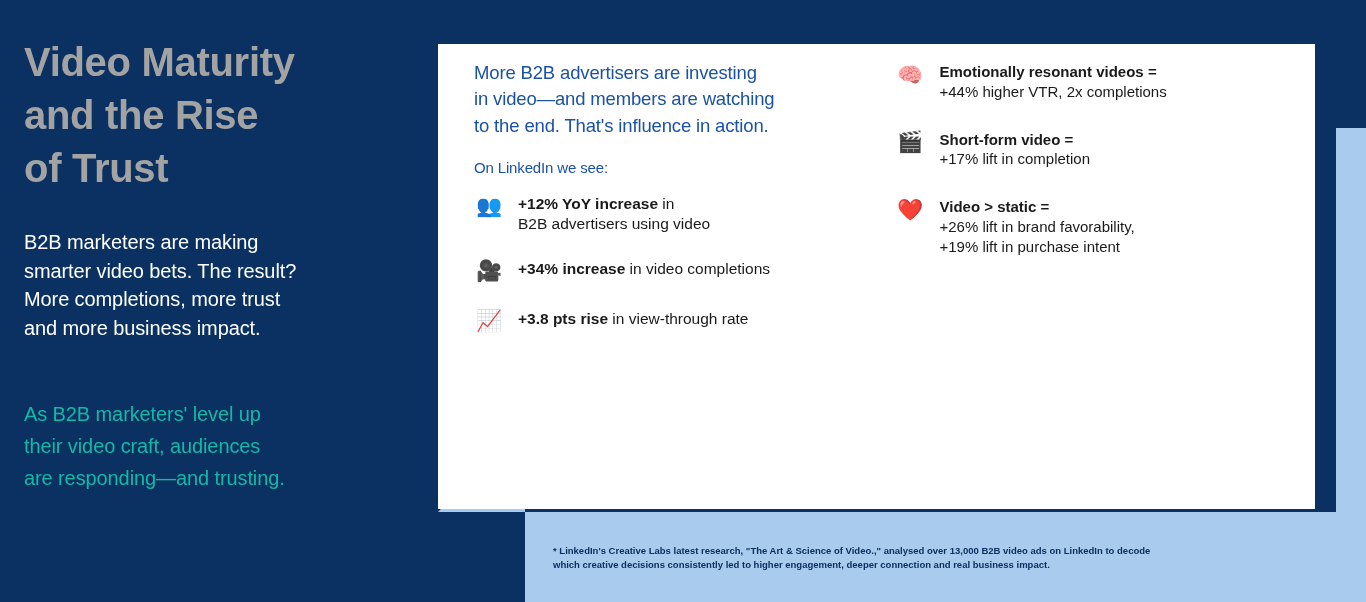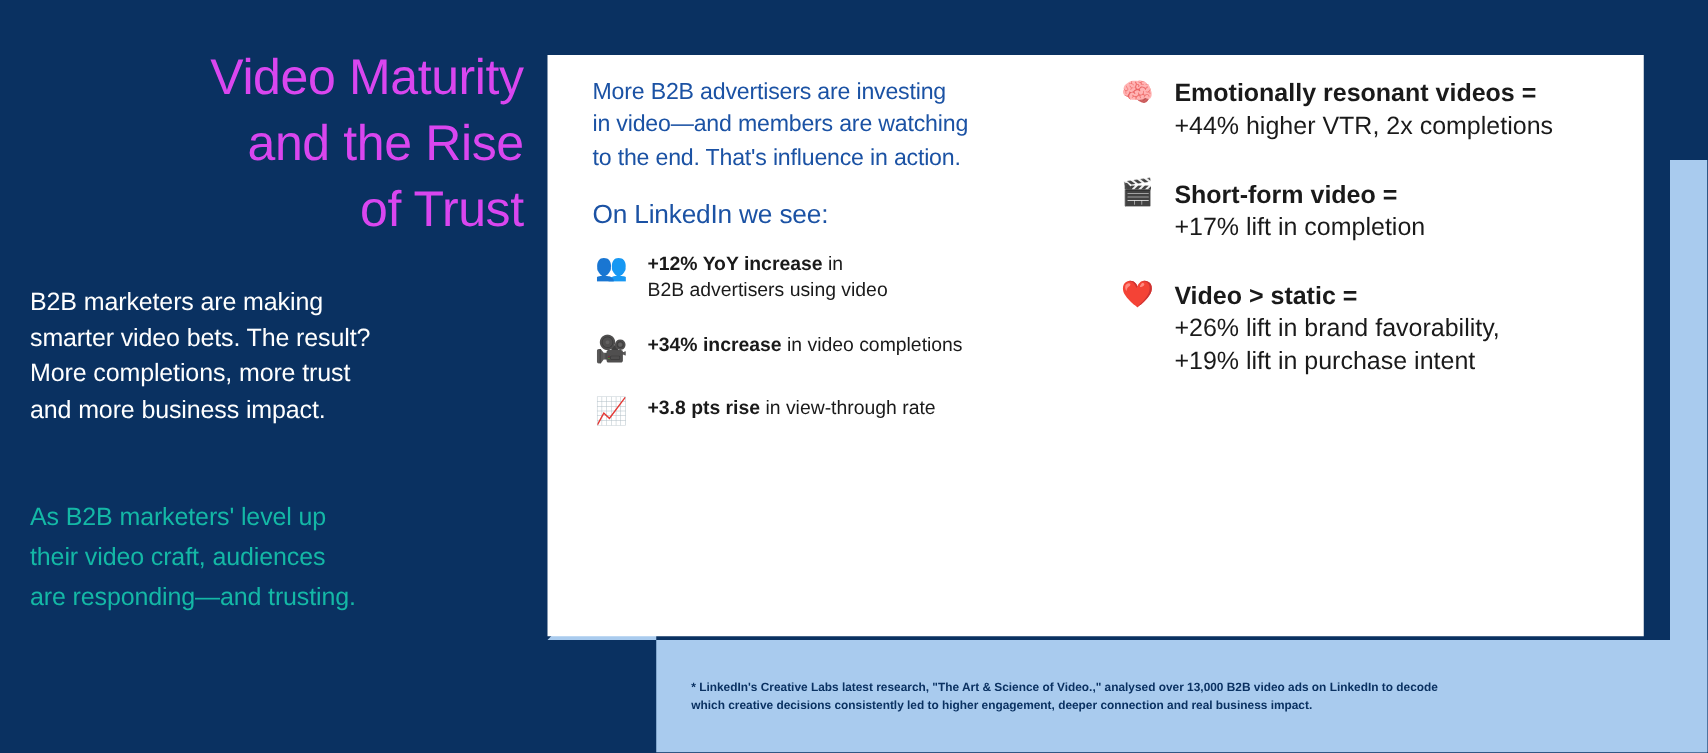--- a/index.html
+++ b/index.html
@@ -53,26 +53,25 @@
   .left {
     position: absolute;
     left: 24px;
     top: 36px;
     width: 395px;
     color: #ffffff;
   }
   .headline {
     font-size: 40px;
     line-height: 1.32;
-    font-weight: 400;
+    font-weight: 700;
     letter-spacing: -0.3px;
     margin: 0 0 34px 0;
-    color: #d946ef;
-    white-space: pre-line;
-    text-align: right;
+    color: #a3a3a3;
+    white-space: pre-line;
   }
   .subcopy {
     font-size: 20px;
     line-height: 1.42;
     font-weight: 400;
     color: #ffffff;
     margin: 0 0 56px 0;
     white-space: pre-line;
     letter-spacing: -0.1px;
   }
@@ -110,21 +109,21 @@
     color: #1b52a4;
     font-size: 18.5px;
     line-height: 1.42;
     margin: 0 0 24px 0;
     white-space: pre-line;
     letter-spacing: -0.15px;
   }
   .lede.tight { margin-bottom: 18px; }
   .sub-lede {
     color: #1b52a4;
-    font-size: 21px;
+    font-size: 15px;
     line-height: 1.4;
     margin: 0 0 14px 0;
     letter-spacing: -0.15px;
   }
 
   .stat-list {
     margin: 0;
     padding: 0;
     list-style: none;
   }
@@ -147,21 +146,21 @@
   .stat .txt {
     color: #1a1a1a;
     font-size: 15.5px;
     line-height: 1.32;
     padding-top: 2px;
     white-space: pre-line;
   }
   .stat .txt b { font-weight: 700; }
 
   .col-right .stat { margin-bottom: 26px; }
-  .col-right .stat .txt { font-size: 20px; }
+  .col-right .stat .txt { font-size: 15px; }
 
   
   .footnote {
     position: absolute;
     left: 553px;
     bottom: 30px;
     width: 700px;
     color: #0a3161;
     font-size: 9.5px;
     line-height: 1.5;

